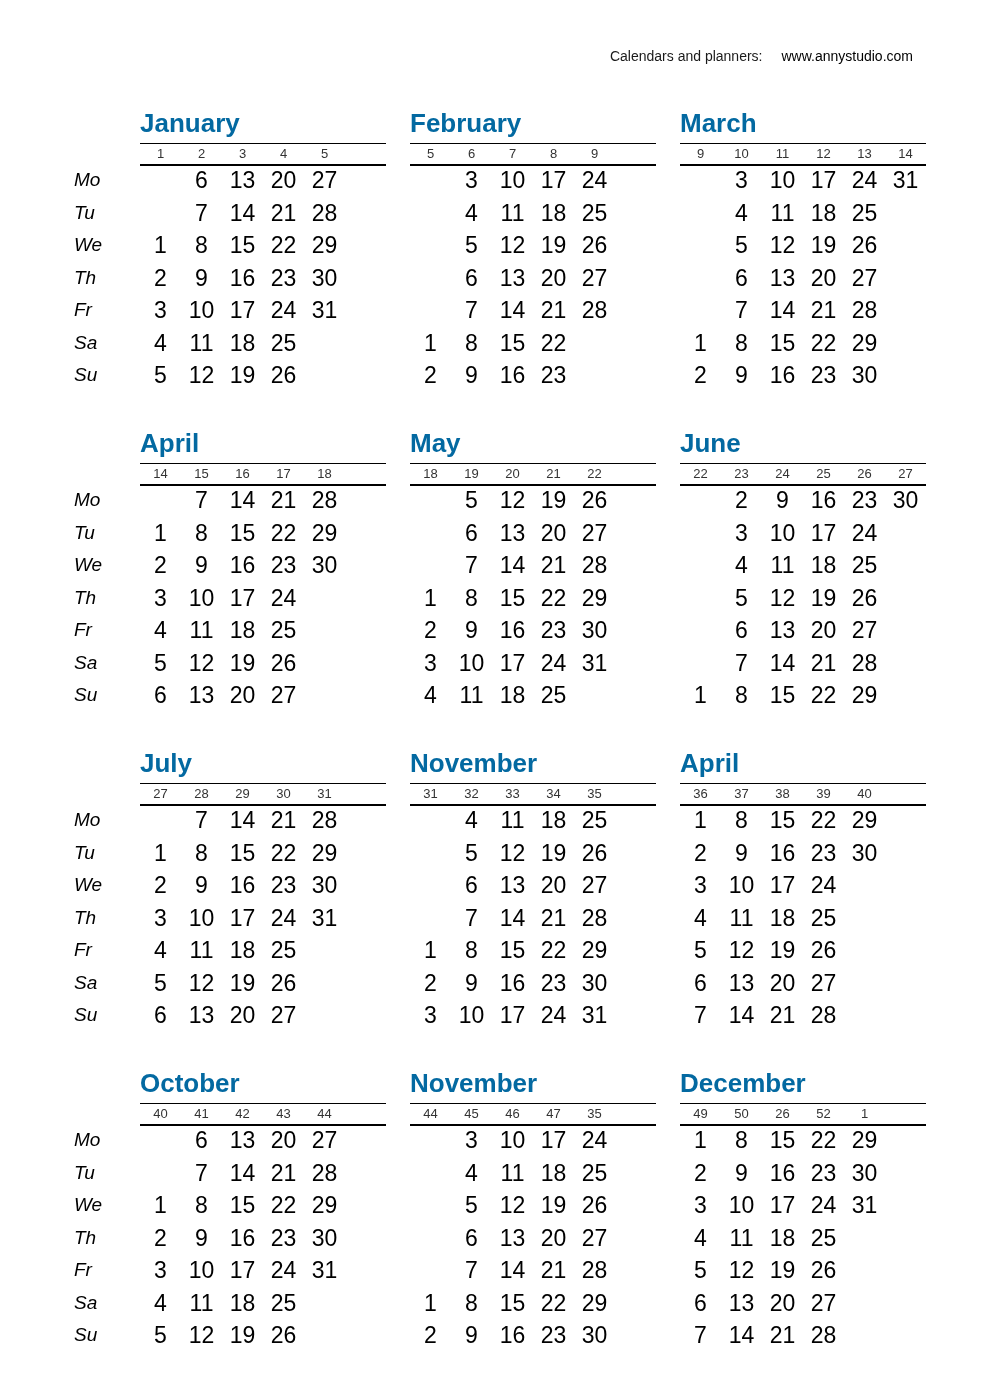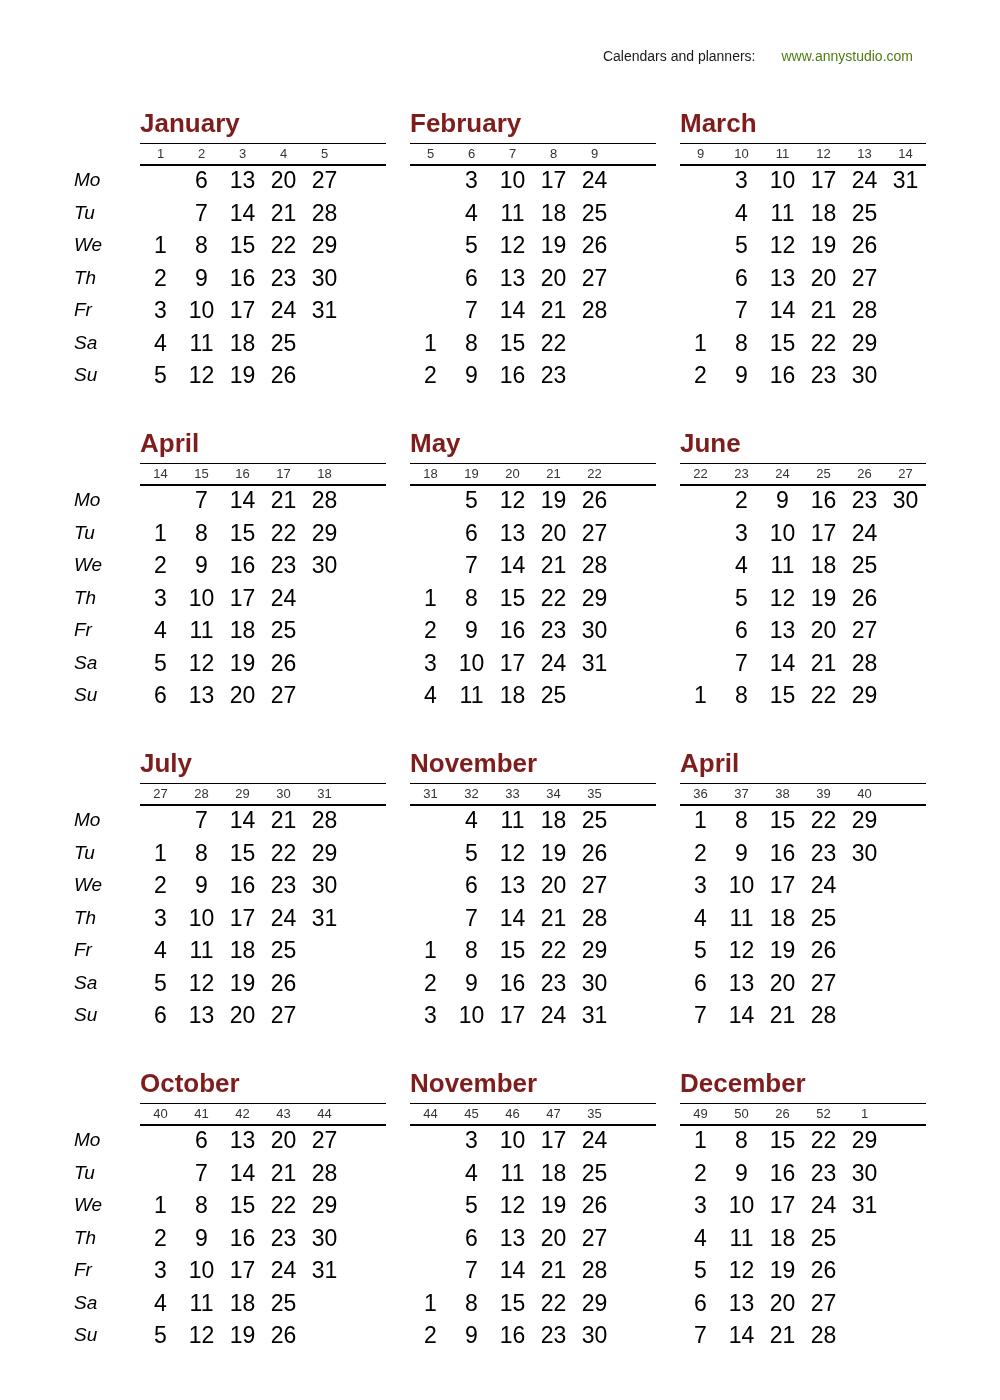--- a/index.html
+++ b/index.html
@@ -7,26 +7,26 @@
     position:relative; width:1000px; height:1400px; background:#ffffff;
     font-family:"Liberation Sans", sans-serif; color:#000; overflow:hidden;
   }
   .year {
     position:absolute; left:141px; top:33px; margin:0;
     font-size:45px; font-weight:bold; letter-spacing:13px; color:#000;
   }
   .credits {
     position:absolute; top:48px; right:87px; font-size:14px; color:#1a1a1a; white-space:nowrap;
   }
-  .credits .label { margin-right:26px; }
-  .credits .url { color:#4d7c0f; text-decoration:none; }
+  .credits .label { margin-right:19px; }
+  .credits .url { color:#000000; text-decoration:none; }
   .month { position:absolute; width:246px; }
   .month-title {
     position:absolute; top:-2px; left:0; margin:0;
-    font-size:26px; font-weight:bold; line-height:30px; color:#7f1d1d; white-space:nowrap;
+    font-size:26px; font-weight:bold; line-height:30px; color:#0369a1; white-space:nowrap;
   }
   .weeks {
     position:absolute; top:33px; left:0; width:246px; height:20px;
     border-top:1px solid #000; border-bottom:2px solid #000;
     display:flex; box-sizing:content-box;
   }
   .wcell {
     width:41px; flex:0 0 41px; text-align:center;
     font-size:13px; line-height:20px; color:#333;
   }

